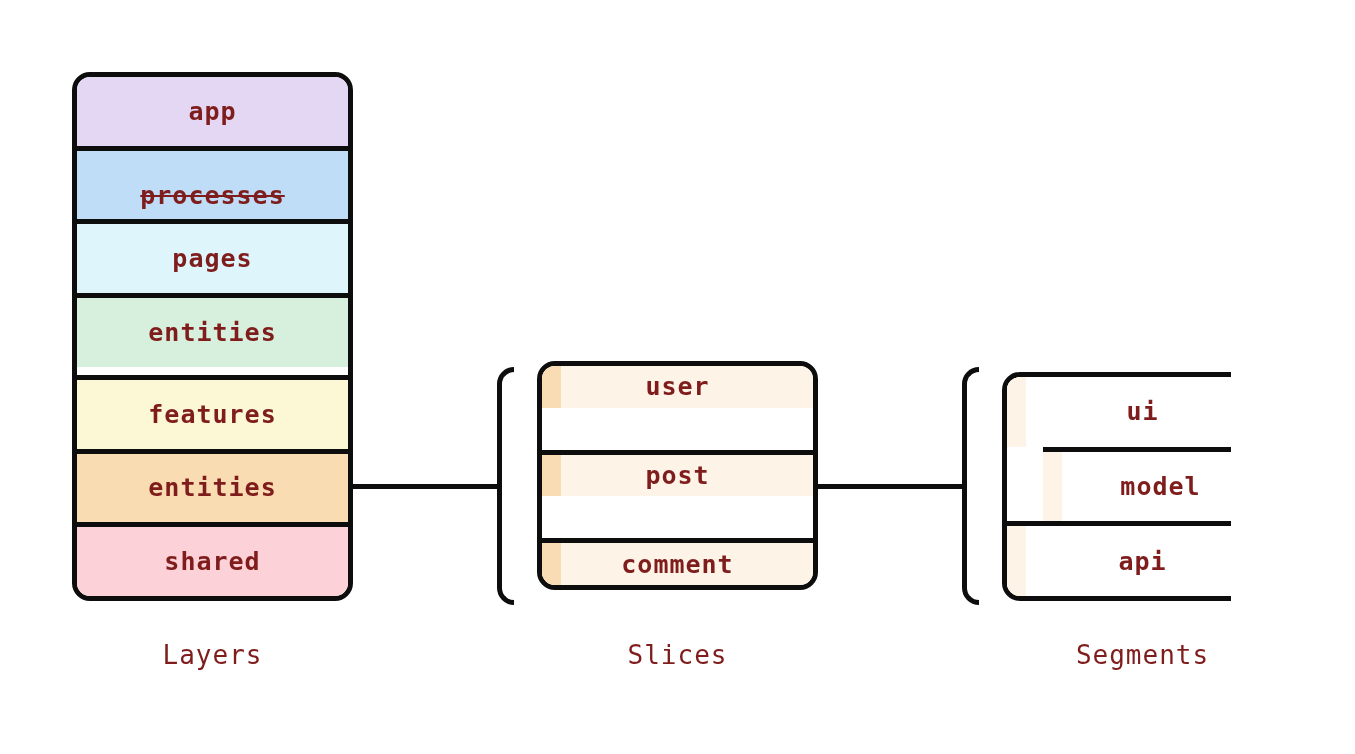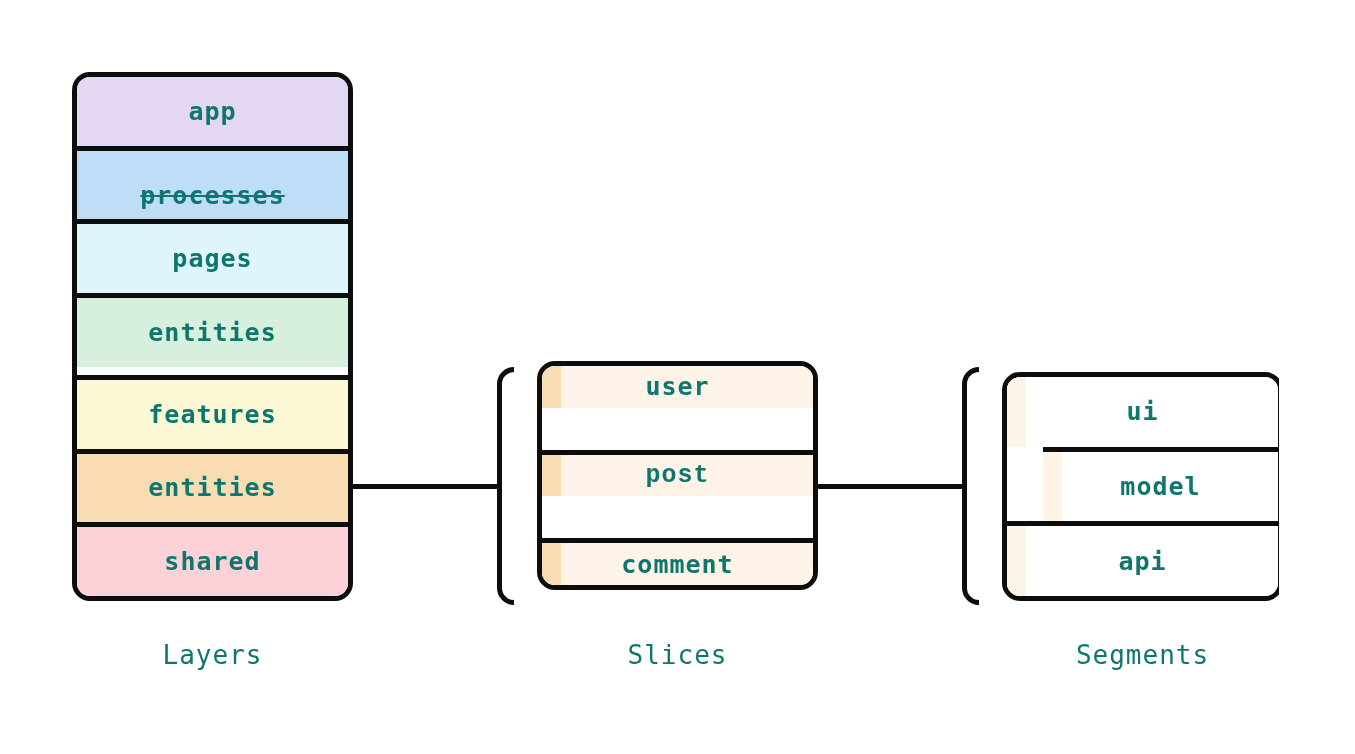--- a/index.html
+++ b/index.html
@@ -2,23 +2,22 @@
 <html><head>
 <meta charset="utf-8">
 <style>
   html, body { margin: 0; padding: 0; background: #ffffff; }
   .canvas {
     position: relative;
     width: 1231px;
     height: 754px;
     background: #ffffff;
     font-family: "DejaVu Sans Mono", monospace;
-    color: #0f766e;
+    color: #7f1d1d;
     overflow: hidden;
-    padding-left: 48px;
   }
   .box {
     position: absolute;
     border: 5px solid #0d0d0d;
     border-radius: 18px;
     overflow: hidden;
     display: flex;
     flex-direction: column;
     background: #ffffff;
     box-sizing: border-box;
@@ -111,21 +110,21 @@
   </div>
 
   <div class="connector connector-1"></div>
 
   <div class="bracket bracket-slices"></div>
   <div class="box slices-box">
     <div class="row" style="background-color: rgb(253, 243, 230);">
       <div class="strip" style="background-color: rgb(249, 220, 180);"></div>
       <span class="row-label">user</span>
     </div>
-    <div class="row" style="background-color: rgb(253, 243, 230); font-family: Liberation Mono, monospace;">
+    <div class="row" style="background-color: rgb(253, 243, 230);">
       <div class="strip" style="background-color: rgb(249, 220, 180);"></div>
       <span class="row-label">post</span>
     </div>
     <div class="row" style="background-color: rgb(253, 243, 230);">
       <div class="strip" style="background-color: rgb(249, 220, 180);"></div>
       <span class="row-label">comment</span>
     </div>
   </div>
 
   <div class="connector connector-2"></div>

